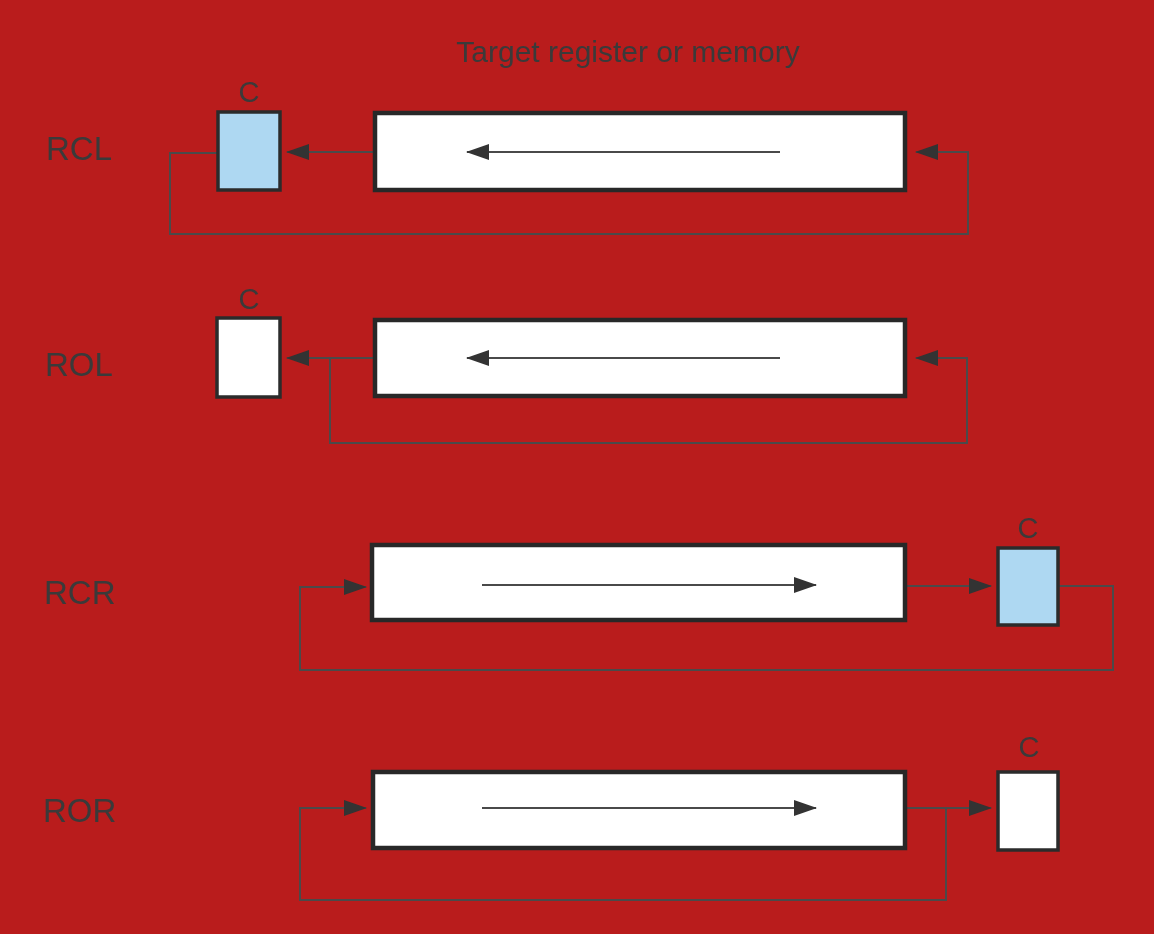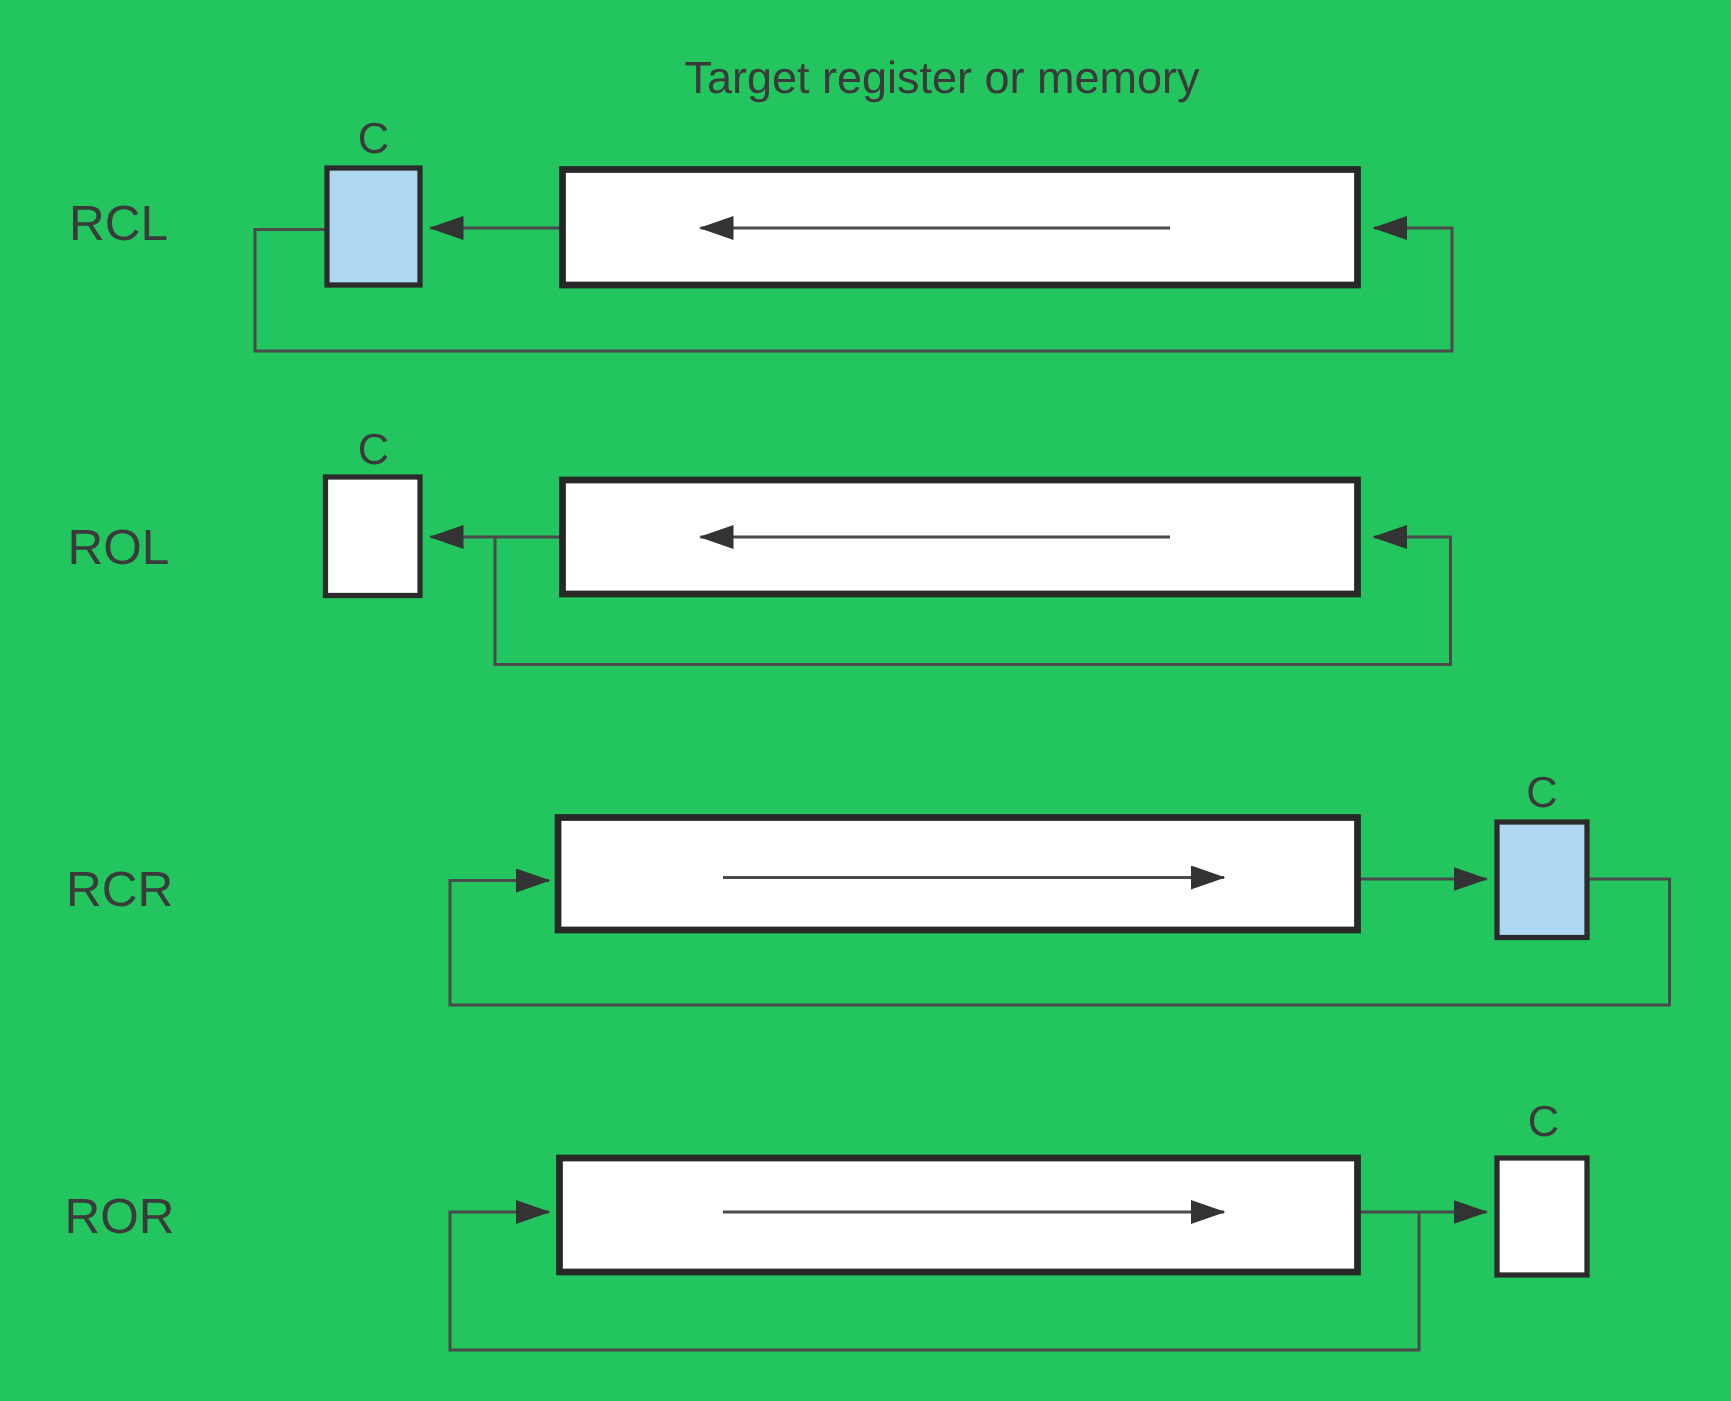--- a/index.html
+++ b/index.html
@@ -1,20 +1,20 @@
 <!DOCTYPE html>
 <html><head>
 <meta charset="utf-8">
 <style>
   html, body { margin: 0; padding: 0; background: #ffffff; }
   .stage {
     position: relative;
     width: 1154px;
     height: 934px;
-    background: #22c55e;
+    background: #b91c1c;
     font-family: "Liberation Sans", sans-serif;
   }
   svg { display: block; }
   text {
     font-family: "Liberation Sans", sans-serif;
     fill: #3a3a3a;
   }
   .title-text   { font-size: 30px; }
   .op-label     { font-size: 33px; }
   .carry-label  { font-size: 29px; }

